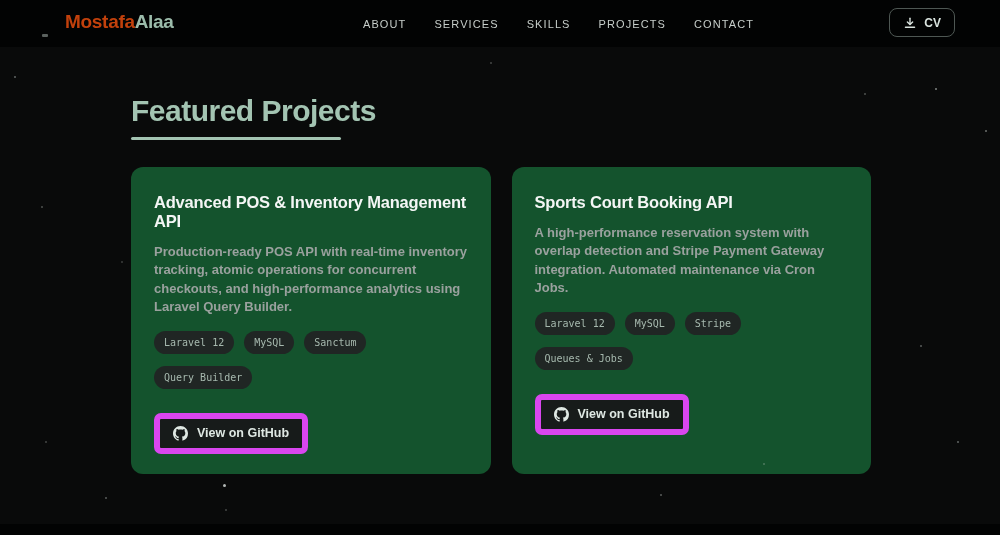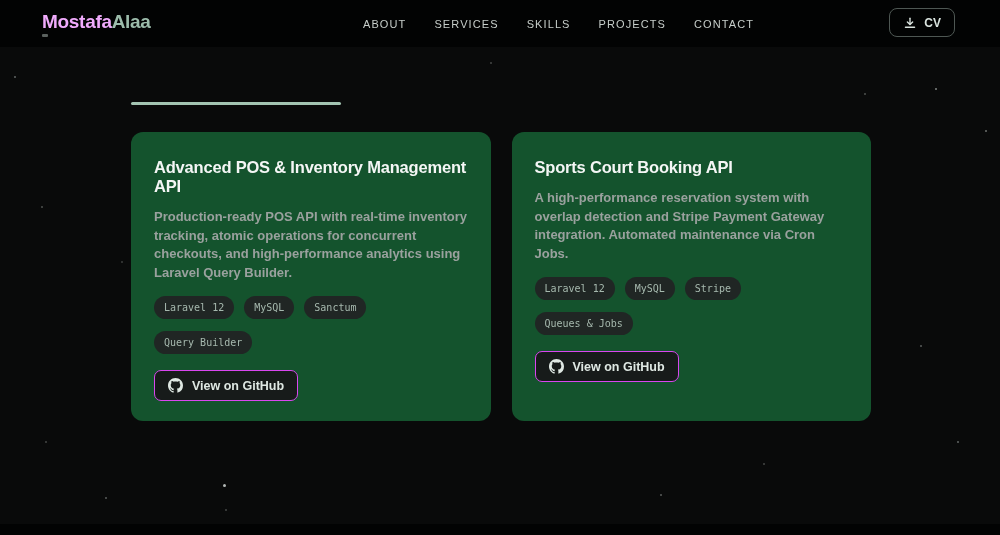--- a/index.html
+++ b/index.html
@@ -10,21 +10,21 @@
     position:relative;
     overflow:hidden;
   }
   
   .header {
     position:absolute; top:0; left:0; width:1000px; height:47px;
     background:#020303;
     display:flex; align-items:center;
   }
   .logo { position:absolute; left:42px; top:11px; font-size:19px; font-weight:700; letter-spacing:-0.3px; line-height:22px; }
-  .logo .first { color:#f0abfc; }
+  .logo .first { color:#c2410c;margin-left:23px; }
   .logo .last  { color:#9cbcab; }
   .logo-cursor { display:block; margin-top:1px; width:6px; height:3px; background:#5a615e; border-radius:1px; }
   .nav { position:absolute; left:363px; top:0; height:47px; display:flex; align-items:center; gap:28px; }
   .nav-item {
     font-size:11px; font-weight:500; letter-spacing:1.1px;
     color:#c6cdc9; cursor:pointer; white-space:nowrap;
   }
   .cv-btn {
     position:absolute; right:45px; top:8px;
     height:29px; padding:8px 13px;
@@ -58,24 +58,24 @@
     font-size:13px; line-height:18.5px; color:#9aa19e;font-weight:bold;
   }
   .tags { margin-top:14px; max-width:330px; display:flex; flex-wrap:wrap; gap:12px 10px; }
   .tag {
     font-family:"DejaVu Sans Mono", monospace;
     font-size:10px; line-height:13px; color:#a6b9ae;
     background:#202624; border-radius:999px;
     padding:5px 10px; white-space:nowrap;
   }
   .github-btn {
-    margin-top:16px;
+    margin-top:24px;
     display:inline-flex; align-items:center; gap:9px;
     padding:7px 13px;
-    background:#171b1a; border:1px solid #d946ef; border-radius:7px;
+    background:#171b1a; border:6px solid #d946ef; border-radius:7px;
     color:#dfe8e3; font-size:12.5px; font-weight:600;
     cursor:pointer; font-family:"Liberation Sans", sans-serif;
   }
   .github-btn svg { display:block; }
   
   .bottom-strip { position:absolute; bottom:0; left:0; width:1000px; height:11px; background:#020303; }
   
   .star { position:absolute; width:2px; height:2px; border-radius:50%; background:#cfd6d2; }
 </style>
 </head>
@@ -100,20 +100,21 @@
           <path d="M5 6.8 8 9.8l3-3"></path>
           <path d="M2.8 12.8h10.4"></path>
       </svg>
     </span>
     <span>CV</span>
   </button>
 </div>
 
 <div class="main">
   <div class="section">
+    <h2 class="section-title">Featured Projects</h2>
     <div class="section-underline"></div>
 
     <div class="cards">
 
       <div class="card">
         <div class="card-title">Advanced POS &amp; Inventory Management API</div>
         <div class="card-desc">Production-ready POS API with real-time inventory tracking, atomic operations for concurrent checkouts, and high-performance analytics using Laravel Query Builder.</div>
         <div class="tags">
             <span class="tag">Laravel 12</span>
             <span class="tag">MySQL</span>

